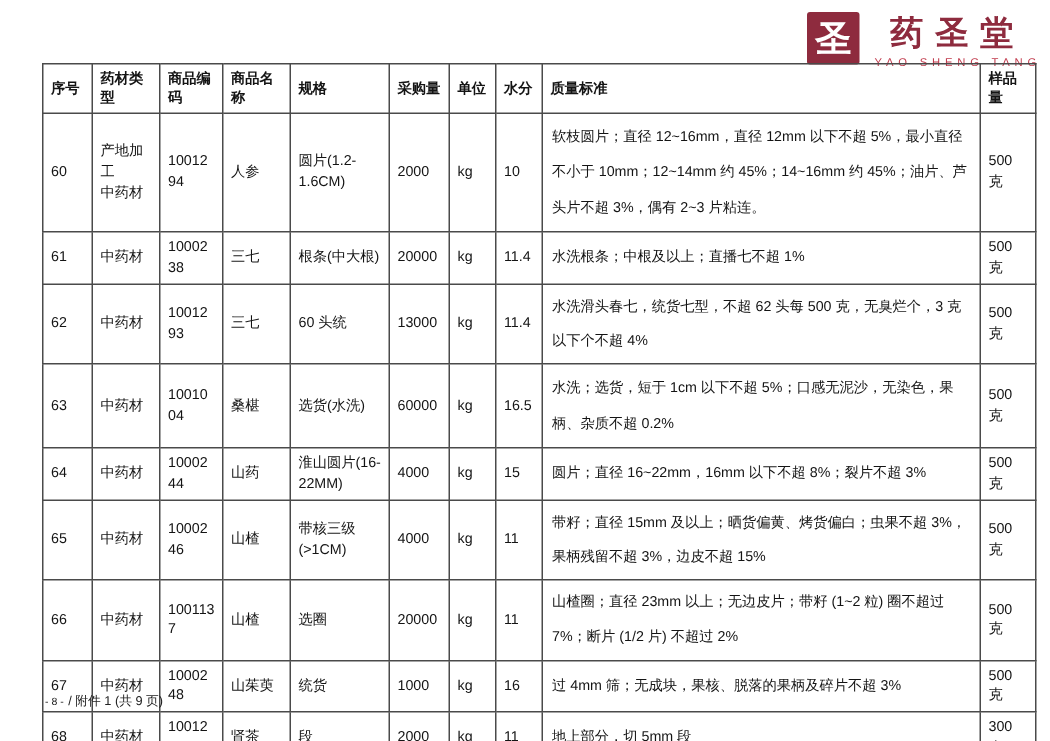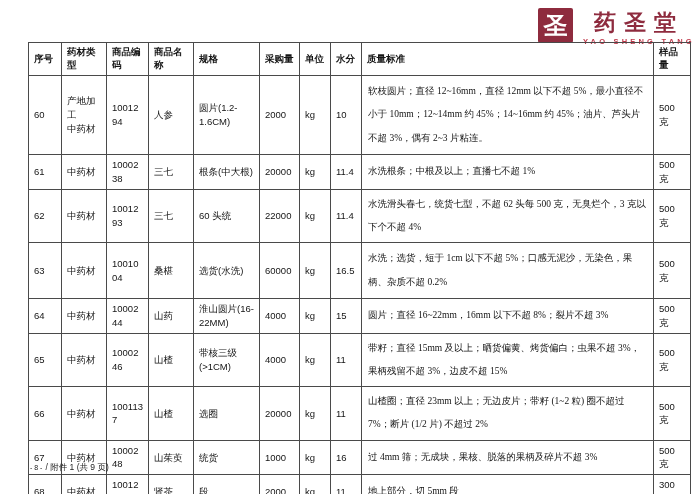--- a/index.html
+++ b/index.html
@@ -43,21 +43,21 @@
     font-size: 22px;
     font-weight: bold;
     color: #8e2b3e;
     letter-spacing: 8px;
     line-height: 1.1;
     white-space: nowrap;
     text-align: center;
   }
   .brand-en {
     font-size: 7.5px;
-    font-weight: bold;
+    font-weight: normal;
     color: #c0394b;
     letter-spacing: 3.2px;
     margin-top: 3px;
     white-space: nowrap;
   }
 
   
   .sheet {
     position: absolute;
     top: 42px;
@@ -75,21 +75,21 @@
     overflow: hidden;
     white-space: pre-line;
     word-break: break-word;
   }
   .sheet thead th {
     font-weight: bold;
     height: 26px;
     font-size: 9.5px;
   }
   .sheet td { line-height: 1.45; }
-  .sheet td.col-standard { line-height: 2.45; padding-left: 6px; font-family: Liberation Serif, serif; }
+  .sheet td.col-standard { line-height: 2.45; padding-left: 6px; }
   tbody tr:nth-child(1) { height: 79px; }
   tbody tr:nth-child(2) { height: 23px; }
   tbody tr:nth-child(3) { height: 48px; }
   tbody tr:nth-child(4) { height: 56px; }
   tbody tr:nth-child(5) { height: 32px; margin-left: 40px; }
   tbody tr:nth-child(6) { height: 47px; }
   tbody tr:nth-child(7) { height: 52px; }
   tbody tr:nth-child(8) { height: 23px; margin-left: 28px; }
   tbody tr:nth-child(9) { height: 29px; }
 
@@ -170,21 +170,21 @@
       <td>11.4</td>
       <td class="col-standard">水洗根条；中根及以上；直播七不超 1%</td>
       <td>500 克</td>
     </tr>
         <tr>
       <td>62</td>
       <td>中药材</td>
       <td>1001293</td>
       <td>三七</td>
       <td>60 头统</td>
-      <td>22000</td>
+      <td>13000</td>
       <td>kg</td>
       <td>11.4</td>
       <td class="col-standard">水洗滑头春七，统货七型，不超 62 头每 500 克，无臭烂个，3 克以下个不超 4%</td>
       <td>500 克</td>
     </tr>
         <tr>
       <td>63</td>
       <td>中药材</td>
       <td>1001004</td>
       <td>桑椹</td>

